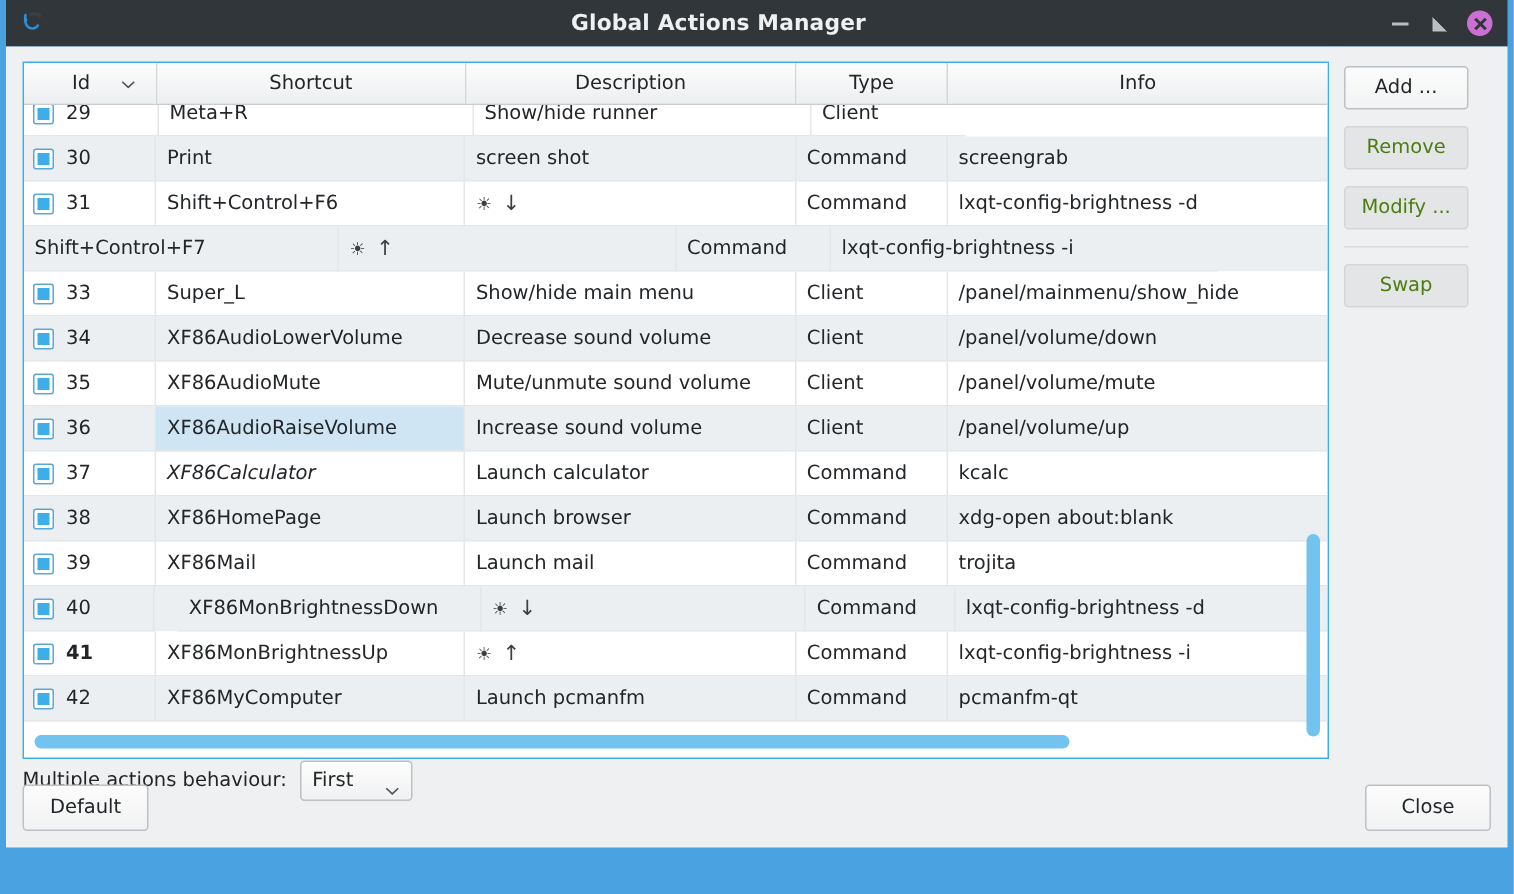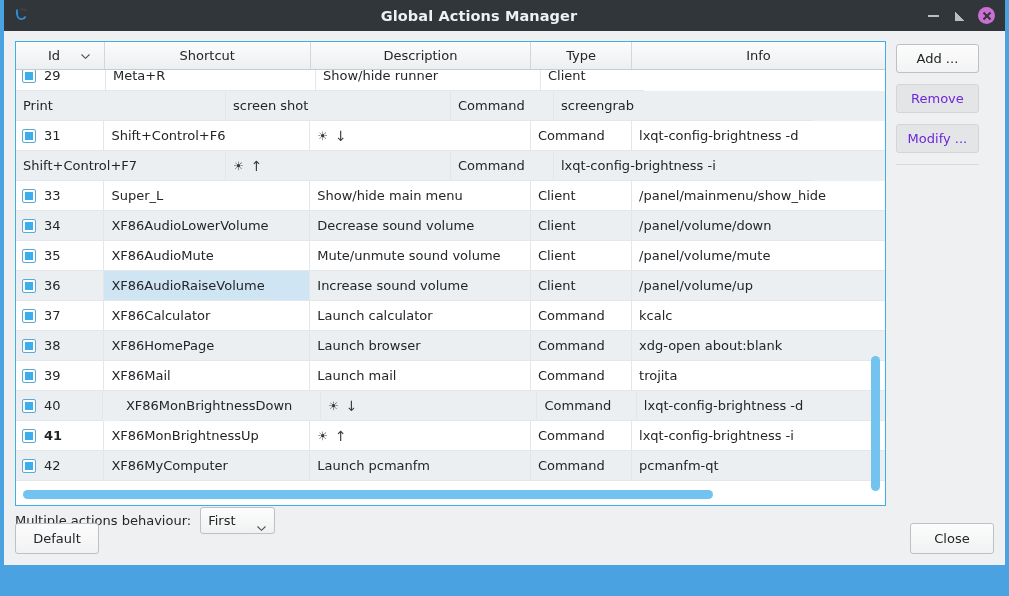--- a/index.html
+++ b/index.html
@@ -266,21 +266,21 @@
     display: flex;
     align-items: center;
     justify-content: center;
     margin-bottom: 11px;
     font-family: "DejaVu Sans", sans-serif;
     user-select: none;
   }
   .side-btn.disabled {
     background: #e3e5e7;
     border-color: #d3d6d9;
-    color: #6d28d9;
+    color: #4d7c0f;
   }
   .side-sep {
     height: 1px;
     width: 83px;
     background: #d8dbde;
     margin: 0 0 11px 0;
   }
 
   
   #behaviour-row {
@@ -403,20 +403,24 @@
                   <span>Meta+R</span>
                 </div>
                 <div class="td" style="width: 225px;">
                   <span>Show/hide runner</span>
                 </div>
                 <div class="td" style="width: 103px;">
                   <span>Client</span>
                 </div>
               </div>
               <div class="row alt">
+                <div class="td cell-id" style="width: 90px;">
+                  <span class="cb"></span>
+                  <span>30</span>
+                </div>
                 <div class="td" style="width: 210px;">
                   <span>Print</span>
                 </div>
                 <div class="td" style="width: 225px;">
                   <span>screen shot</span>
                 </div>
                 <div class="td" style="width: 103px;">
                   <span>Command</span>
                 </div>
                 <div class="td" style="width: 258px;">
@@ -527,21 +531,21 @@
                 </div>
                 <div class="td" style="width: 258px;">
                   <span>/panel/volume/up</span>
                 </div>
               </div>
               <div class="row">
                 <div class="td cell-id" style="width: 90px;">
                   <span class="cb"></span>
                   <span>37</span>
                 </div>
-                <div class="td" style="width: 210px;">
+                <div class="td" style="width: 210px; font-style: italic;">
                   <span>XF86Calculator</span>
                 </div>
                 <div class="td" style="width: 225px;">
                   <span>Launch calculator</span>
                 </div>
                 <div class="td" style="width: 103px;">
                   <span>Command</span>
                 </div>
                 <div class="td" style="width: 258px;">
                   <span>kcalc</span>
@@ -654,20 +658,23 @@
         <div class="side-btn">
           <span>Add ...</span>
         </div>
         <div class="side-btn disabled">
           <span>Remove</span>
         </div>
         <div class="side-btn disabled">
           <span>Modify ...</span>
         </div>
         <div class="side-sep"></div>
+        <div class="side-btn disabled">
+          <span>Swap</span>
+        </div>
       </div>
     </div>
 
     <div id="behaviour-row">
       <span id="behaviour-label">Multiple actions behaviour:</span>
       <div id="behaviour-select">
         <span>First</span>
         <span class="chev">
           <svg width="9" height="5" viewBox="0 0 9 5">
               <path d="M0.5 0.5 L4.5 4.3 L8.5 0.5" stroke="#4d5358" stroke-width="1.1" fill="none"></path>

